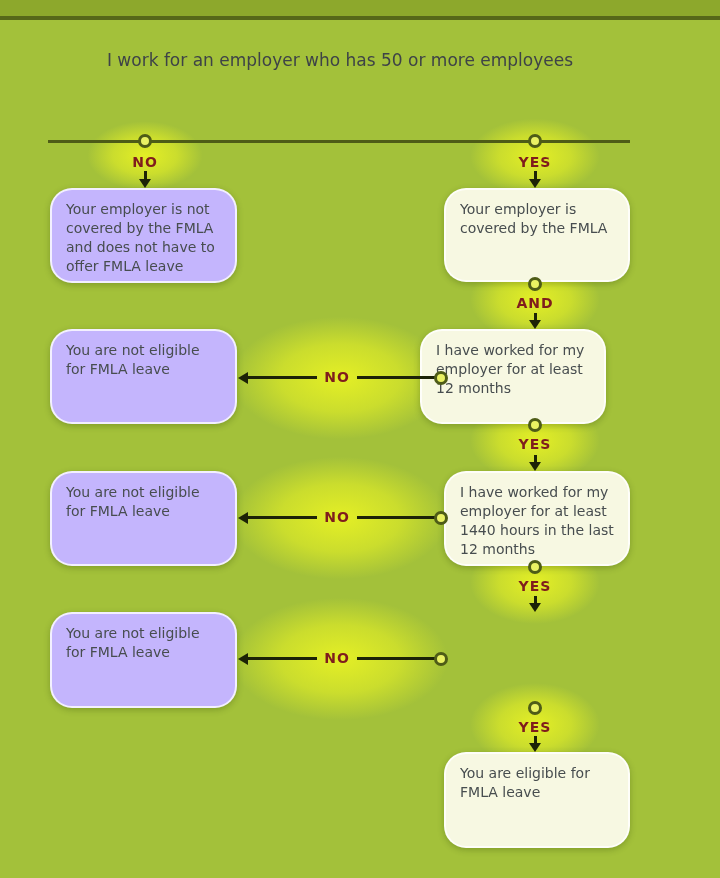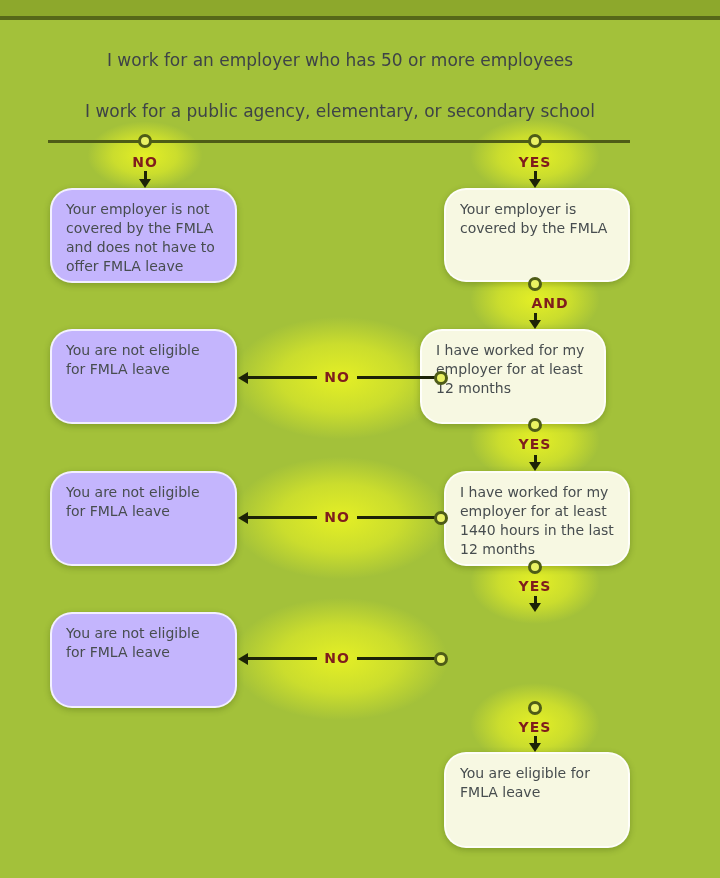--- a/index.html
+++ b/index.html
@@ -68,39 +68,38 @@
   <div class="glow" style="left:445px;top:88px;width:180px;height:105px;"></div>
   <div class="glow" style="left:445px;top:226px;width:180px;height:115px;"></div>
   <div class="glow" style="left:190px;top:277px;width:300px;height:170px;"></div>
   <div class="glow" style="left:445px;top:367px;width:180px;height:115px;"></div>
   <div class="glow" style="left:190px;top:417px;width:300px;height:170px;"></div>
   <div class="glow" style="left:445px;top:509px;width:180px;height:115px;"></div>
   <div class="glow" style="left:190px;top:558px;width:300px;height:170px;"></div>
   <div class="glow" style="left:445px;top:651px;width:180px;height:115px;"></div>
 
   <div class="hdr" style="top:34px;">I work for an employer who has 50 or more employees</div>
-  <div class="hdr" style="top:85px;">I work for a public agency, elementary, or secondary school</div>
 
   <div class="rule" style="left:48px;top:124px;width:582px;height:3px;"></div>
   <div class="dot" style="left:138px;top:118px;"></div>
   <div class="dot" style="left:528px;top:118px;"></div>
 
   <div class="lbl" style="left:95px;top:138px;">NO</div>
   <div class="vstem" style="left:144px;top:155px;height:9px;"></div>
   <div class="arr-down" style="left:139px;top:163px;"></div>
 
   <div class="lbl" style="left:485px;top:138px;">YES</div>
   <div class="vstem" style="left:534px;top:155px;height:9px;"></div>
   <div class="arr-down" style="left:529px;top:163px;"></div>
 
   <div class="node node-left" style="left:50px;top:172px;height:95px;">Your employer is not covered by the FMLA and does not have to offer FMLA leave</div>
   <div class="node node-right" style="left:444px;top:172px;height:94px;">Your employer is covered by the FMLA</div>
 
   <div class="dot" style="left:528px;top:261px;"></div>
-  <div class="lbl" style="left:500px;top:279px;">AND</div>
+  <div class="lbl" style="left:485px;top:279px;">AND</div>
   <div class="vstem" style="left:534px;top:297px;height:9px;"></div>
   <div class="arr-down" style="left:529px;top:304px;"></div>
 
   <div class="node node-left" style="left:50px;top:313px;height:95px;">You are not eligible for FMLA leave</div>
   <div class="node node-right" style="left:420px;top:313px;height:95px;">I have worked for my employer for at least 12 months</div>
 
   <div class="arr-left" style="left:238px;top:356px;"></div>
   <div class="hseg" style="left:247px;top:360px;width:70px;"></div>
   <div class="lbl" style="left:287px;top:353px;">NO</div>
   <div class="hseg" style="left:357px;top:360px;width:81px;"></div>

